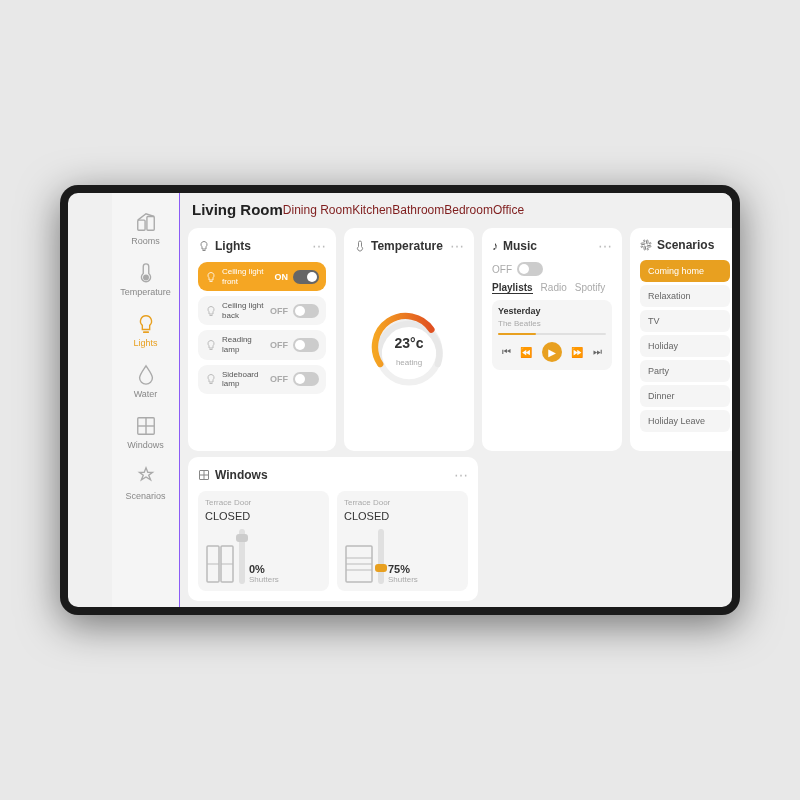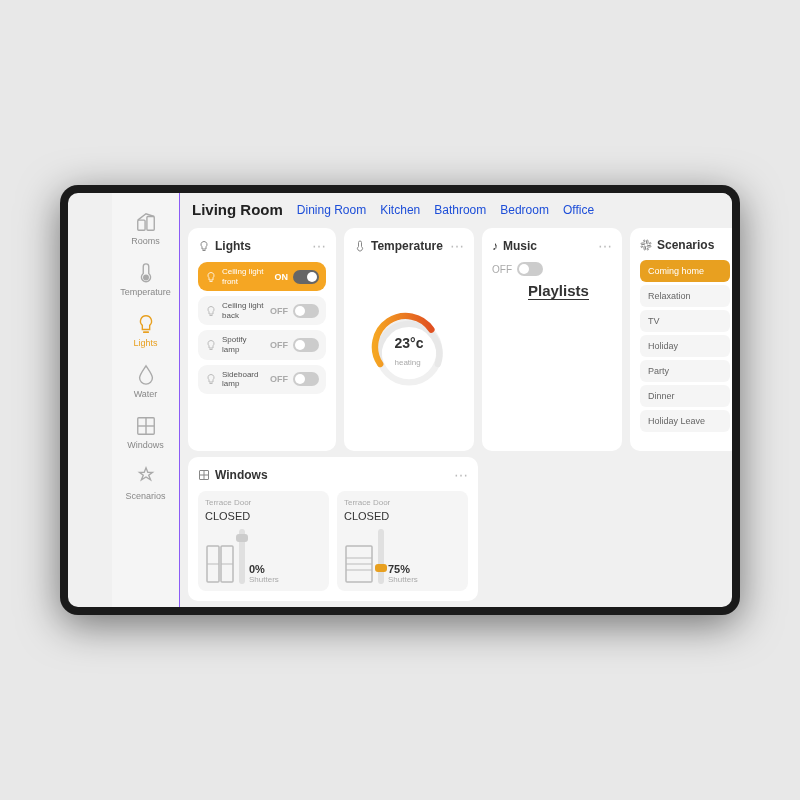--- a/index.html
+++ b/index.html
@@ -71,28 +71,27 @@
       display: flex;
       flex-direction: column;
       overflow: hidden;
     }
 
     
     .room-tabs {
       display: flex;
       align-items: center;
       padding: 8px 12px 4px;
-      gap: 14px;
       background: #f0f0f0;
       flex-shrink: 0;
     }
 
     .room-tab {
       font-size: 12px;
-      color: #1d4ed8;
+      color: #7f1d1d;
       cursor: pointer;
       white-space: nowrap;
     }
 
     .room-tab.active {
       color: #222;
       font-size: 15px;
       font-weight: 600;
     }
 
@@ -237,21 +236,21 @@
     .gauge-container svg {
       width: 80px;
       height: 80px;
     }
 
     .gauge-label {
       position: absolute;
       top: 50%;
       left: 50%;
       transform: translate(-50%, -50%);
-      text-align: left;
+      text-align: center;
     }
 
     .gauge-temp {
       font-size: 14px;
       font-weight: 700;
       color: #333;
       display: block;
     }
 
     .gauge-sub {
@@ -276,24 +275,23 @@
       color: #aaa;
     }
 
     .music-tabs {
       display: flex;
       gap: 8px;
       margin-bottom: 6px;
     }
 
     .music-tab {
-      font-size: 15px;
+      font-size: 10px;
       color: #aaa;
       cursor: pointer;
-      margin-left: 36px;
     }
 
     .music-tab.active {
       color: #333;
       font-weight: 600;
       border-bottom: 1px solid #333;
     }
 
     .music-player {
       background: #f5f5f5;
@@ -543,21 +541,21 @@
             </svg>
             <div class="light-label">Ceiling light back</div>
             <span class="light-status">OFF</span>
             <div class="toggle off"></div>
           </div>
 
           <div class="light-item off">
             <svg width="12" height="12" viewBox="0 0 24 24" fill="none" stroke="#bbb" stroke-width="2">
               <path d="M9 21h6M12 3a6 6 0 0 1 4 10.5V18H8v-4.5A6 6 0 0 1 12 3z"></path>
             </svg>
-            <div class="light-label">Spotify lamp</div>
+            <div class="light-label">Reading lamp</div>
             <span class="light-status">OFF</span>
             <div class="toggle off"></div>
           </div>
 
           <div class="light-item off">
             <svg width="12" height="12" viewBox="0 0 24 24" fill="none" stroke="#bbb" stroke-width="2">
               <path d="M9 21h6M12 3a6 6 0 0 1 4 10.5V18H8v-4.5A6 6 0 0 1 12 3z"></path>
             </svg>
             <div class="light-label">Sideboard lamp</div>
             <span class="light-status">OFF</span>
@@ -605,20 +603,34 @@
             <span class="card-menu">⋯</span>
           </div>
           <div class="music-status">
             <span class="music-off">OFF</span>
             <div class="toggle off"></div>
           </div>
           <div class="music-tabs">
             <span class="music-tab active">Playlists</span>
             <span class="music-tab">Radio</span>
             <span class="music-tab">Spotify</span>
+          </div>
+          <div class="music-player">
+            <div class="music-song">Yesterday</div>
+            <div class="music-artist">The Beatles</div>
+            <div class="progress-bar">
+              <div class="progress-fill"></div>
+            </div>
+            <div class="music-controls">
+              <span class="music-btn">⏮</span>
+              <span class="music-btn">⏪</span>
+              <div class="music-btn play">▶</div>
+              <span class="music-btn">⏩</span>
+              <span class="music-btn">⏭</span>
+            </div>
           </div>
         </div>
 
         <div class="card scenarios-card">
           <div class="card-header">
             <div class="card-title">
               <svg width="12" height="12" viewBox="0 0 24 24" fill="none" stroke="#888" stroke-width="2">
                 <path d="M14.5 10c-.83 0-1.5-.67-1.5-1.5v-5c0-.83.67-1.5 1.5-1.5s1.5.67 1.5 1.5v5c0 .83-.67 1.5-1.5 1.5z"></path>
                 <path d="M20.5 10H19V8.5c0-.83.67-1.5 1.5-1.5s1.5.67 1.5 1.5-.67 1.5-1.5 1.5z"></path>
                 <path d="M9.5 14c.83 0 1.5.67 1.5 1.5v5c0 .83-.67 1.5-1.5 1.5S8 21.33 8 20.5v-5c0-.83.67-1.5 1.5-1.5z"></path>

